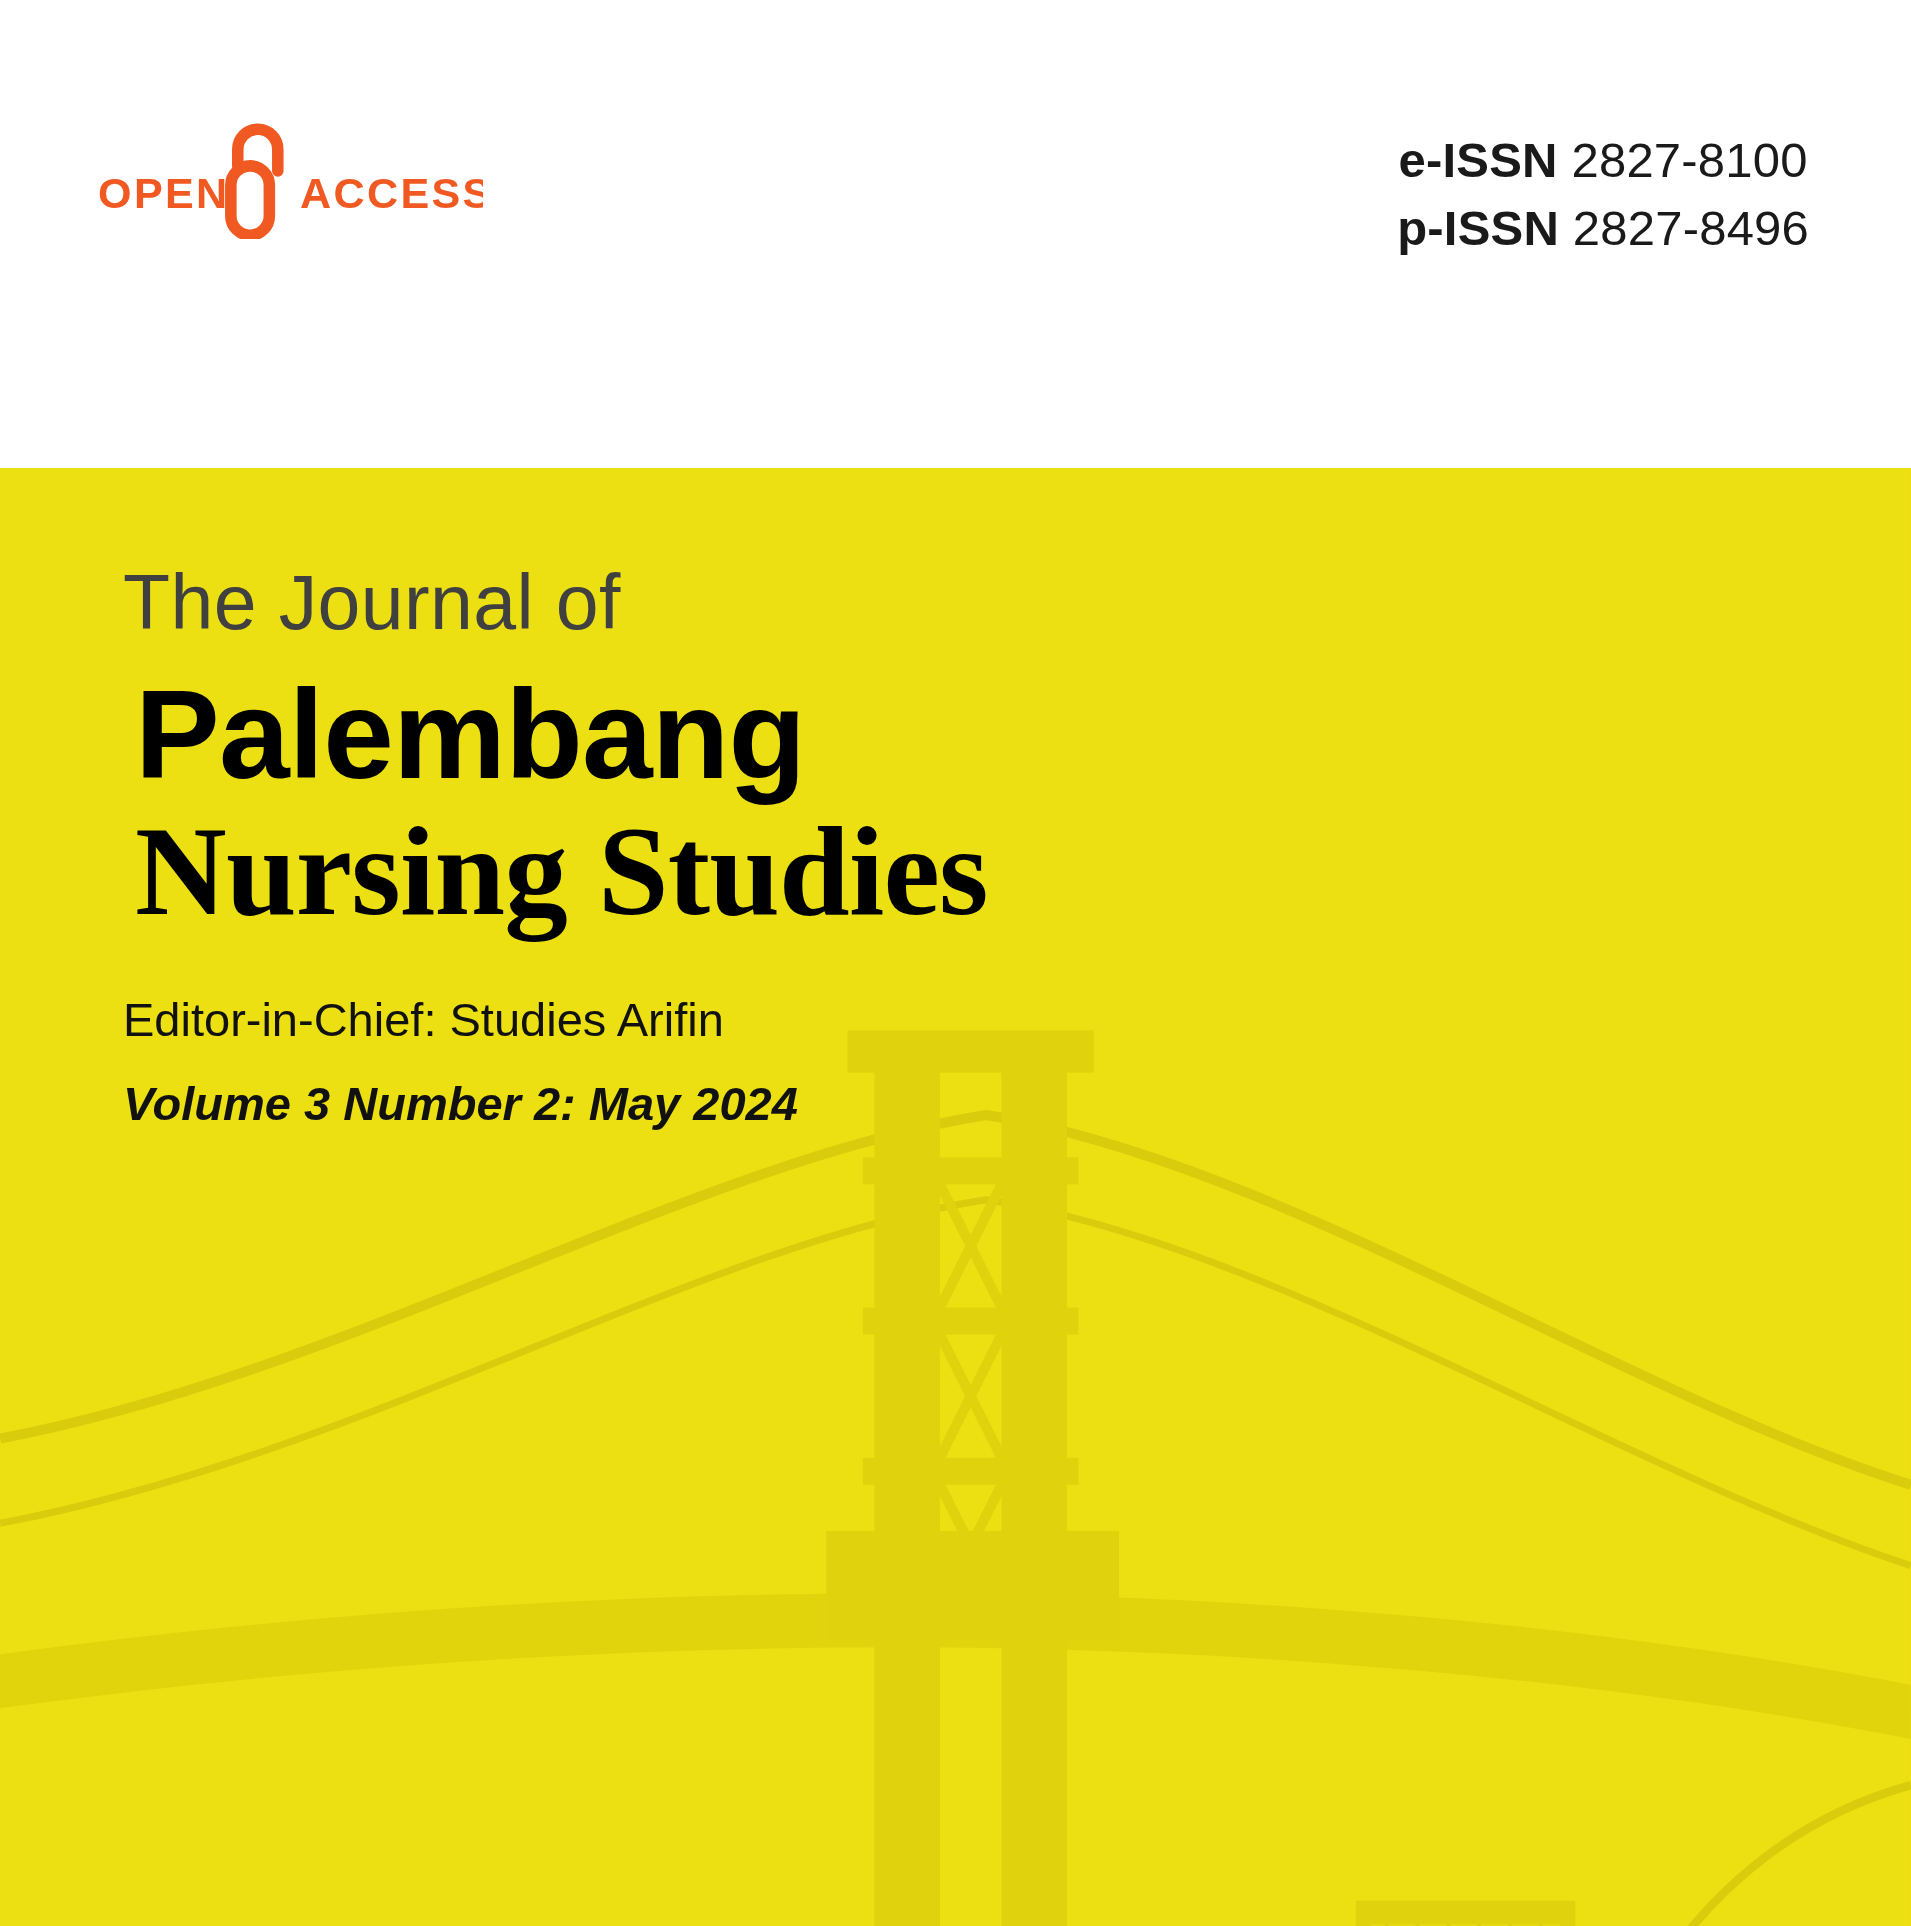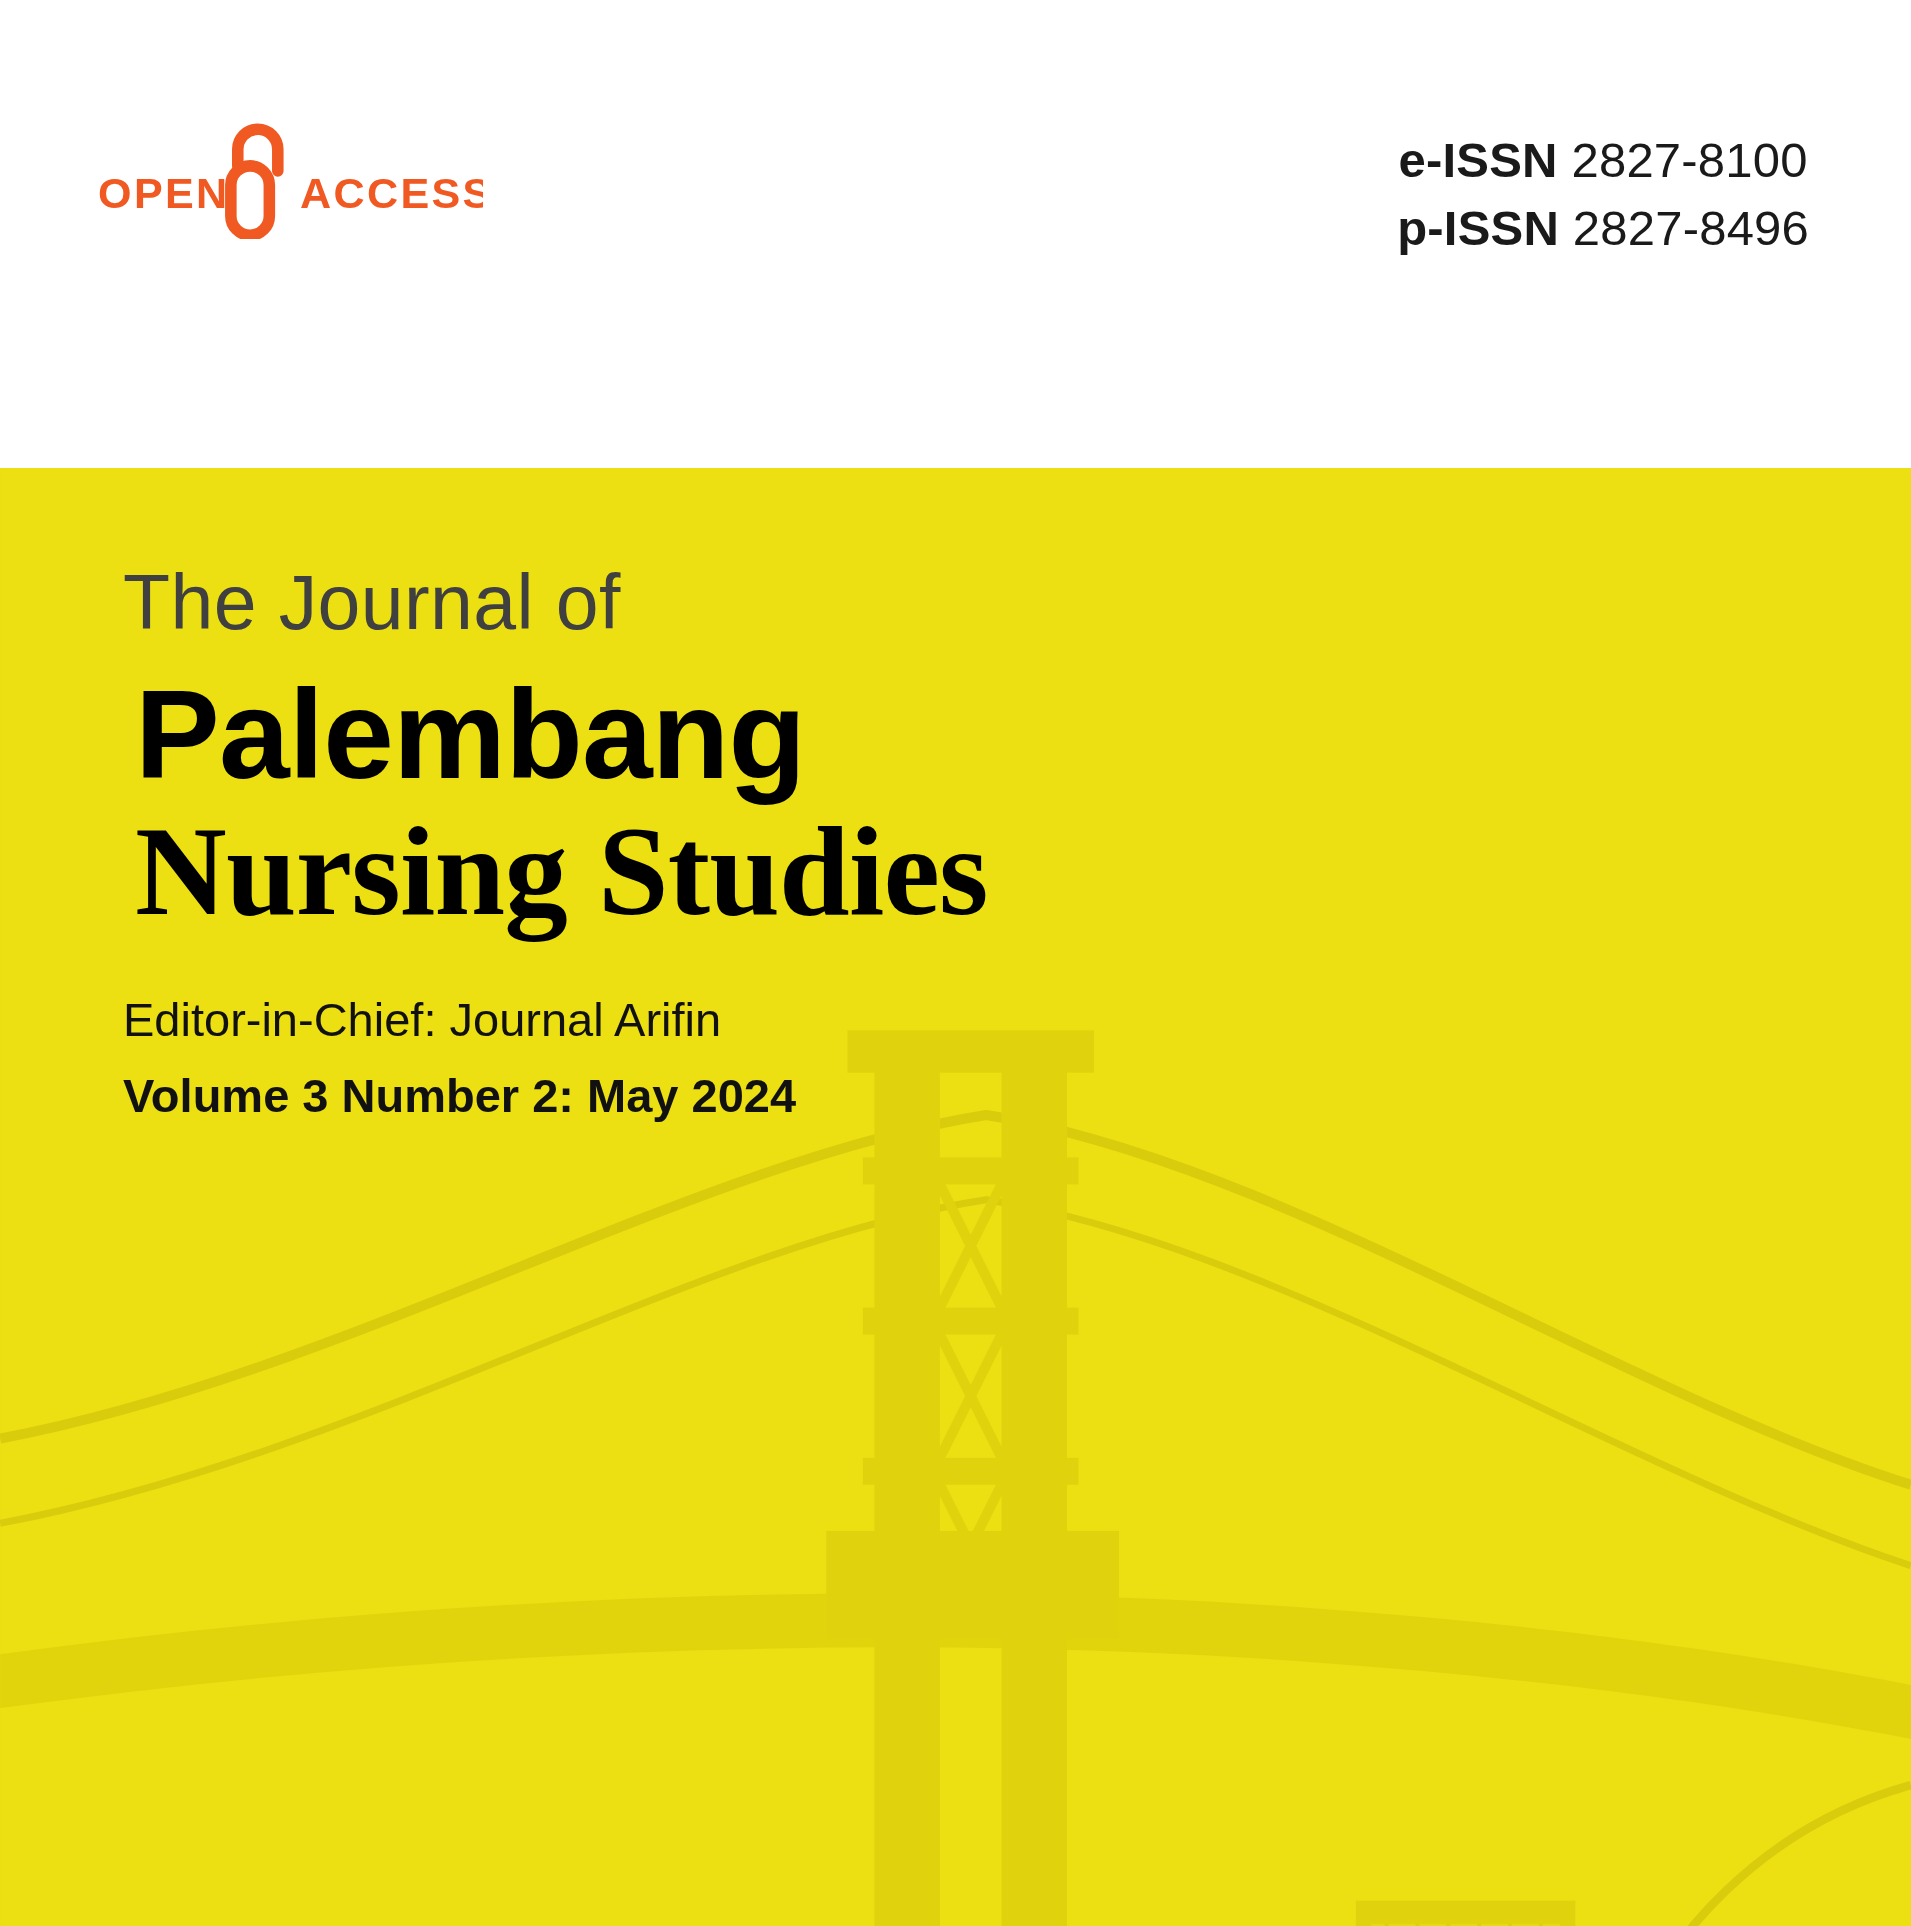--- a/index.html
+++ b/index.html
@@ -95,22 +95,23 @@
     white-space: nowrap;
   }
   .journal-title .line2 { display: block; font-family: Liberation Serif, serif; }
   .editor {
     margin-top: 52px;
     font-size: 47px;
     color: #111111;
     white-space: nowrap;
   }
   .volume {
-    margin-top: 21px;
+    margin-top: 29px;
     font-size: 47px;
+    font-style: italic;
     font-weight: bold;
     color: #111111;
     white-space: nowrap;
   }
 </style>
 </head>
 <body>
 
 <div class="header">
 
@@ -212,17 +213,17 @@
       <path d="M4961 3420 C 4600 3520 4300 3800 4180 4180" fill="none" stroke="#d9cc0c" stroke-width="22"></path>
     </svg>
   </div>
 
   <div class="cover-text">
     <p class="journal-of">The Journal of</p>
     <h1 class="journal-title">
       <span>Palembang</span>
       <span class="line2">Nursing Studies</span>
     </h1>
-    <div class="editor">Editor-in-Chief: Journal Arifin</div>
+    <div class="editor">Editor-in-Chief: Studies Arifin</div>
     <div class="volume">Volume 3 Number 2: May 2024</div>
   </div>
 </div>
 
 
 </body></html>

